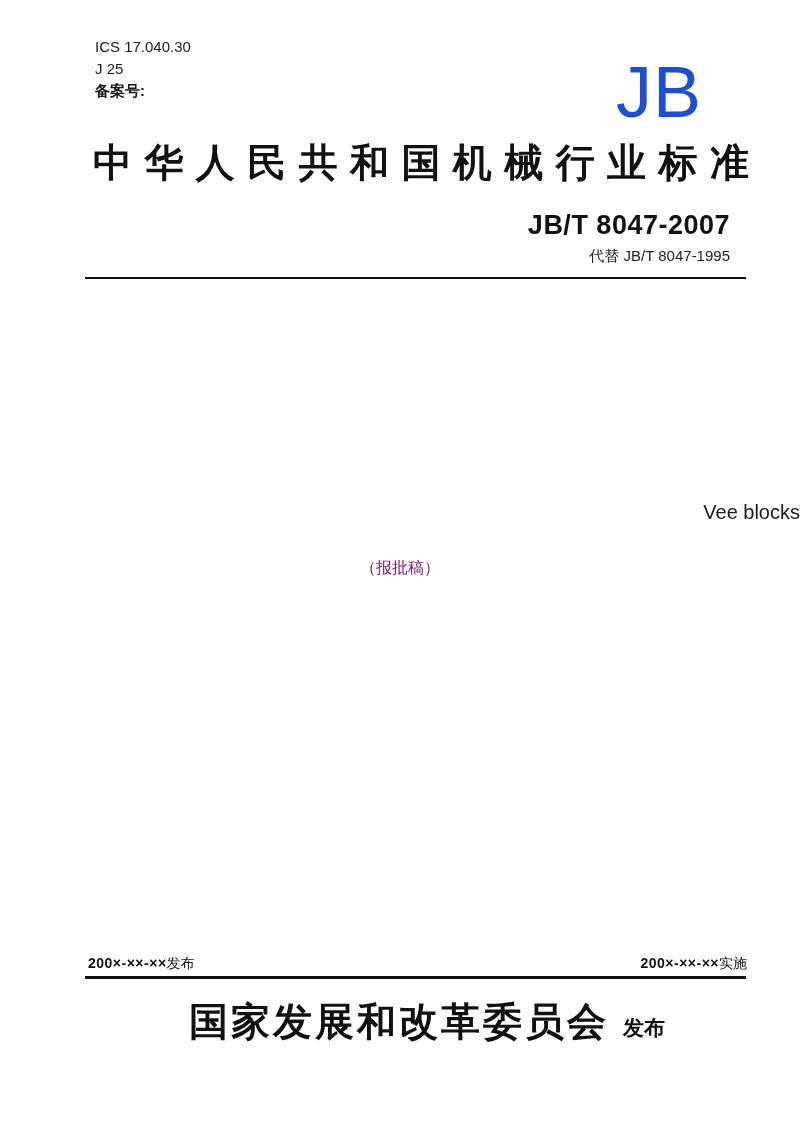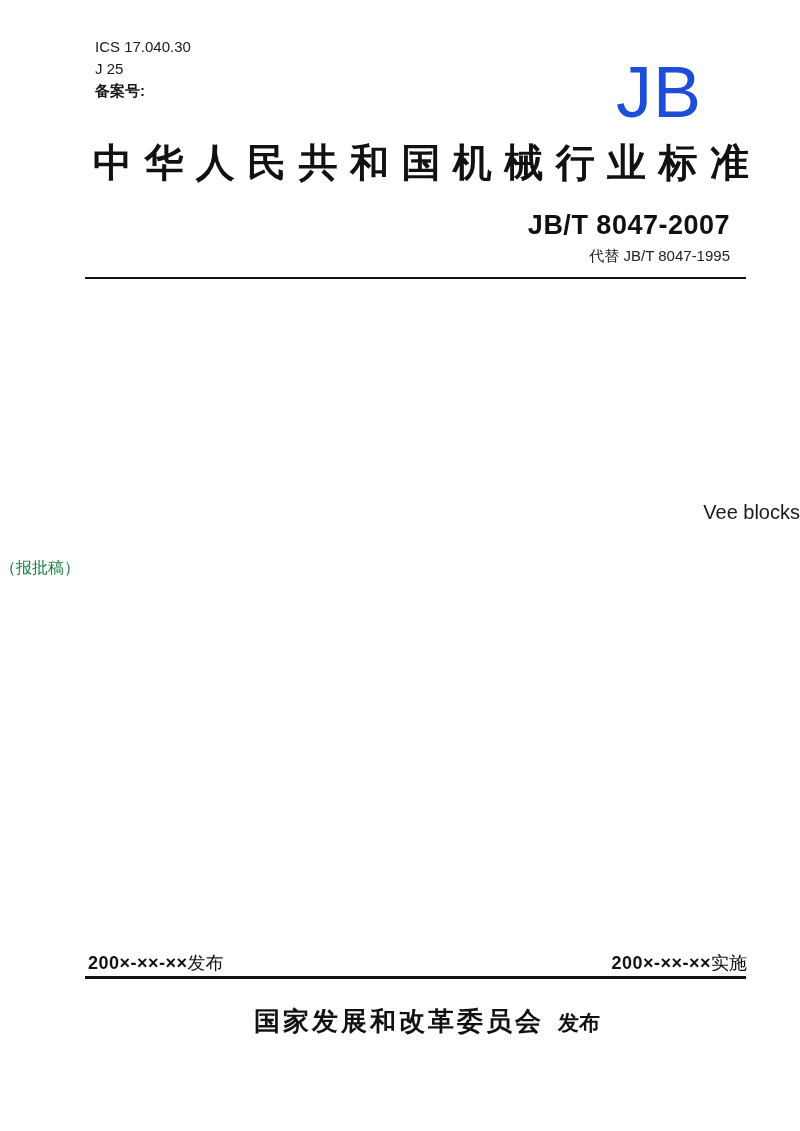--- a/index.html
+++ b/index.html
@@ -116,34 +116,35 @@
     text-align: right;
     font-size: 20px;
     line-height: 26px;
     color: #1a1a1a;
   }
   .draft-note {
     position: absolute;
     left: 0;
     top: 556px;
     width: 100%;
+    text-align: center;
     font-size: 16px;
     line-height: 24px;
-    color: #15803d;
+    color: #701a75;
   }
 
   
   .dates-row {
     position: absolute;
     left: 88px;
     top: 951px;
     width: 659px;
     display: flex;
     justify-content: space-between;
-    font-size: 18px;
+    font-size: 14px;
     line-height: 24px;
     white-space: nowrap;
   }
   .date-num {
     font-weight: bold;
     letter-spacing: 0.5px;
   }
   .date-suffix {
     font-weight: normal;
   }
@@ -156,21 +157,21 @@
     width: 100%;
     display: flex;
     justify-content: center;
     align-items: baseline;
     transform: translateX(27px);
     white-space: nowrap;
   }
   .publisher {
     font-family: "Liberation Serif", serif;
     font-weight: bold;
-    font-size: 26px;
+    font-size: 39px;
     line-height: 40px;
     letter-spacing: 3px;
     color: #111111;
   }
   .publish-label {
     margin-left: 14px;
     font-weight: bold;
     font-size: 21px;
     color: #111111;
   }

